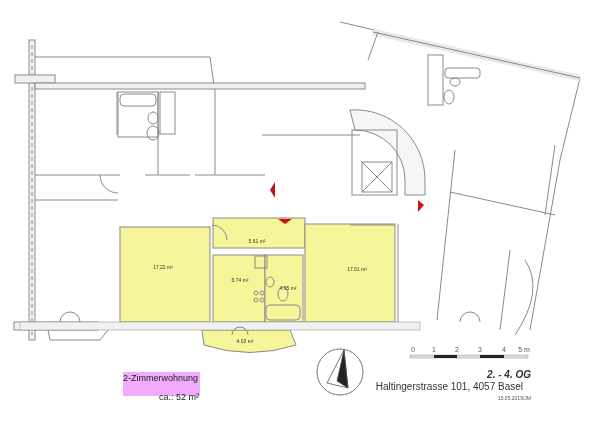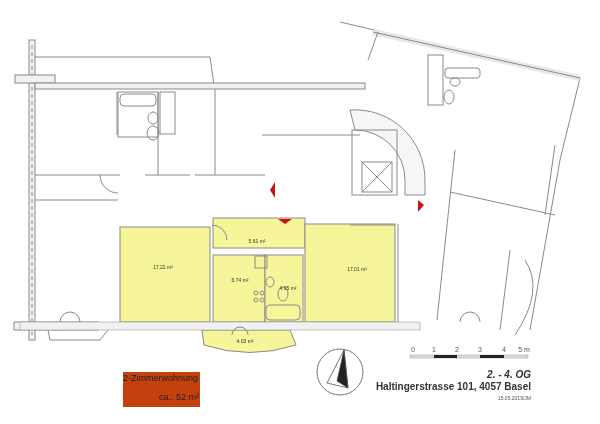--- a/index.html
+++ b/index.html
@@ -1,23 +1,23 @@
 <!DOCTYPE html>
 <html><head>
 <meta charset="utf-8">
 <style>
   html,body{margin:0;padding:0;background:#ffffff;}
   body{width:600px;height:424px;position:relative;overflow:hidden;font-family:"Liberation Sans",sans-serif;}
   #plan{position:absolute;left:0;top:0;width:600px;height:424px;}
   .room-label{position:absolute;font-size:5px;color:#333;white-space:nowrap;transform:translate(-50%,-50%);}
-  .apt-tag{position:absolute;left:123px;top:372px;width:77px;height:35px;background:#c2410c;font-size:9px;color:#222;line-height:11px;}
+  .apt-tag{position:absolute;left:123px;top:372px;width:77px;height:24px;background:#f0abfc;font-size:9px;color:#222;line-height:11px;}
   .apt-tag .l1{position:absolute;left:0;top:1px;}
   .apt-tag .l2{position:absolute;right:1px;top:20px;}
   .floor{position:absolute;right:69px;top:369px;font-size:10px;font-weight:bold;color:#333;font-style:italic;}
-  .addr{position:absolute;right:69px;top:381px;font-size:10px;color:#333;font-weight:bold;}
+  .addr{position:absolute;right:77px;top:381px;font-size:10px;color:#333;}
   .date{position:absolute;right:69px;top:395px;font-size:5px;color:#555;}
   .scale-num{position:absolute;top:346px;font-size:7px;color:#555;transform:translateX(-50%);}
 </style>
 </head>
 <body>
 
 <svg id="plan" viewBox="0 0 600 424" xmlns="http://www.w3.org/2000/svg">
   <g fill="none" stroke="#8a8a8a" stroke-width="1">
 
     <path d="M35 57 L210 57 L214 85"></path>

